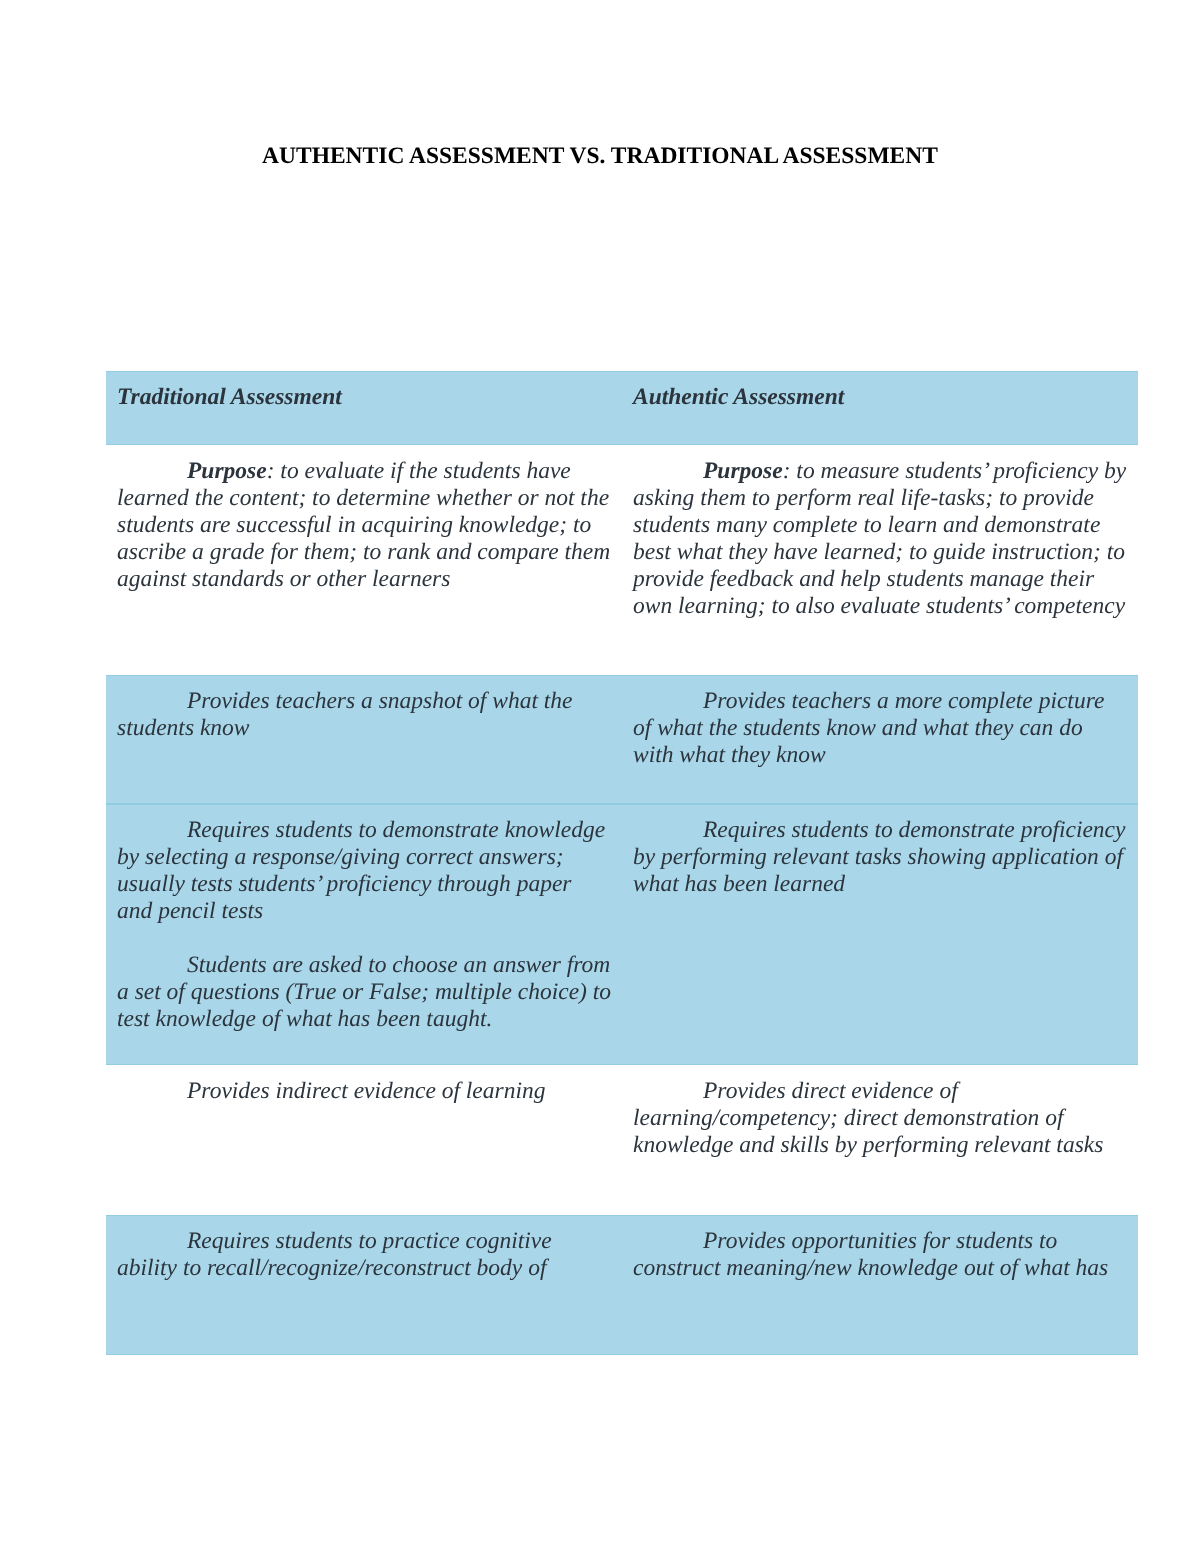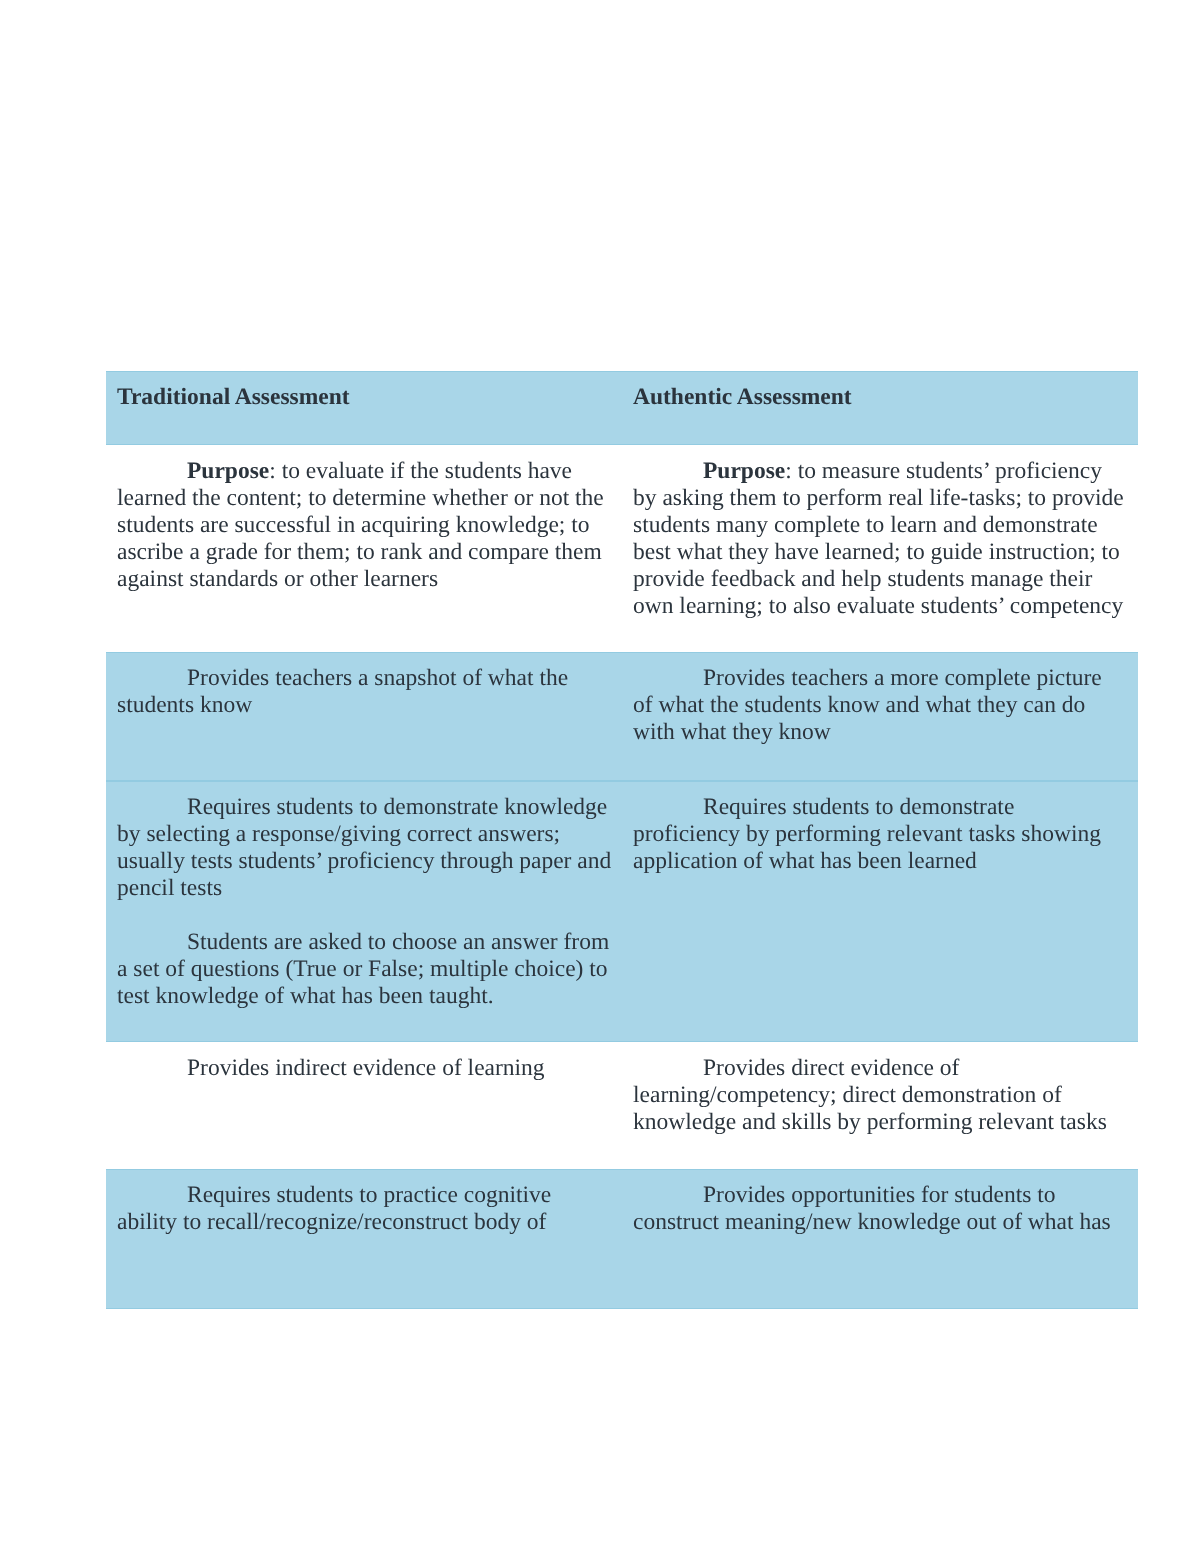--- a/index.html
+++ b/index.html
@@ -11,49 +11,50 @@
   .page{position:relative;width:1200px;height:1553px;background:#ffffff;overflow:hidden;filter:opacity(1);}
 
   .doc-title{position:absolute;left:106px;top:143px;width:988px;
              font-size:23.5px;font-weight:bold;line-height:27px;text-align:center;color:#000000;}
 
   .para{position:absolute;left:106px;width:988px;font-size:23.5px;line-height:27px;color:#2b343d;text-align:justify;}
   #para-0{top:244px;}
   #para-1{top:321.5px;}
   .para b{font-weight:bold;}
 
-  .table-clip{position:absolute;left:106px;top:371px;width:1032px;height:1026px;overflow:hidden;}
+  .table-clip{position:absolute;left:106px;top:371px;width:1032px;height:1026px;overflow:hidden;font-style:italic;}
   table.compare{position:absolute;left:0;top:0;width:1032px;border-collapse:collapse;table-layout:fixed;}
   table.compare td{box-sizing:border-box;width:516px;vertical-align:top;
                    font-size:23.5px;line-height:27px;padding:12.5px 11px 0 11px;color:#2b343d;}
   table.compare td.col-left{padding-right:10px;}
   tr.shaded td{background:#a9d6e8;box-shadow:inset 0 1px 0 0 #93cbe1, inset 0 -1px 0 0 #93cbe1;}
   tr.header-row td{font-weight:bold;}
   .cell-para{margin:0;text-indent:70px;}
   .cell-para + .cell-para{margin-top:27px;}
   .cell-clip{overflow:hidden;height:54px;}
   .lead{font-weight:bold;}
 </style>
 </head>
 <body>
 
 <div class="page">
 
+  <h1 class="doc-title">AUTHENTIC ASSESSMENT VS. TRADITIONAL ASSESSMENT</h1>
 
 
 
   <div class="table-clip">
   <table class="compare">
     <tbody>
           <tr class="shaded header-row" style="height:74px">
       <td class="col-left">Traditional Assessment</td>
       <td>Authentic Assessment</td>
     </tr>
 
-    <tr style="height:207px">
+    <tr style="height:230px">
       <td class="col-left">
               <p class="cell-para"><b class="lead">Purpose</b><span>: to evaluate if the students have learned the content; to determine whether or not the students are successful in acquiring knowledge; to ascribe a grade for them; to rank and compare them against standards or other learners</span></p>
             </td>
       <td>
               <p class="cell-para"><b class="lead">Purpose</b><span>: to measure students’ proficiency by asking them to perform real life-tasks; to provide students many complete to learn and demonstrate best what they have learned; to guide instruction; to provide feedback and help students manage their own learning; to also evaluate students’ competency</span></p>
             </td>
     </tr>
 
     <tr class="shaded" style="height:129px">
       <td class="col-left">
@@ -68,21 +69,21 @@
     <tr class="shaded" style="height:261px">
       <td class="col-left">
               <p class="cell-para">Requires students to demonstrate knowledge by selecting a response/giving correct answers; usually tests students’ proficiency through paper and pencil tests</p>
               <p class="cell-para">Students are asked to choose an answer from a set of questions (True or False; multiple choice) to test knowledge of what has been taught.</p>
             </td>
       <td>
               <p class="cell-para">Requires students to demonstrate proficiency by performing relevant tasks showing application of what has been learned</p>
             </td>
     </tr>
 
-    <tr style="height:127px">
+    <tr style="height:150px">
       <td class="col-left">
               <p class="cell-para">Provides indirect evidence of learning</p>
             </td>
       <td>
               <p class="cell-para">Provides direct evidence of learning/competency; direct demonstration of knowledge and skills by performing relevant tasks</p>
             </td>
     </tr>
 
     <tr class="shaded" style="height:140px">
       <td class="col-left">

